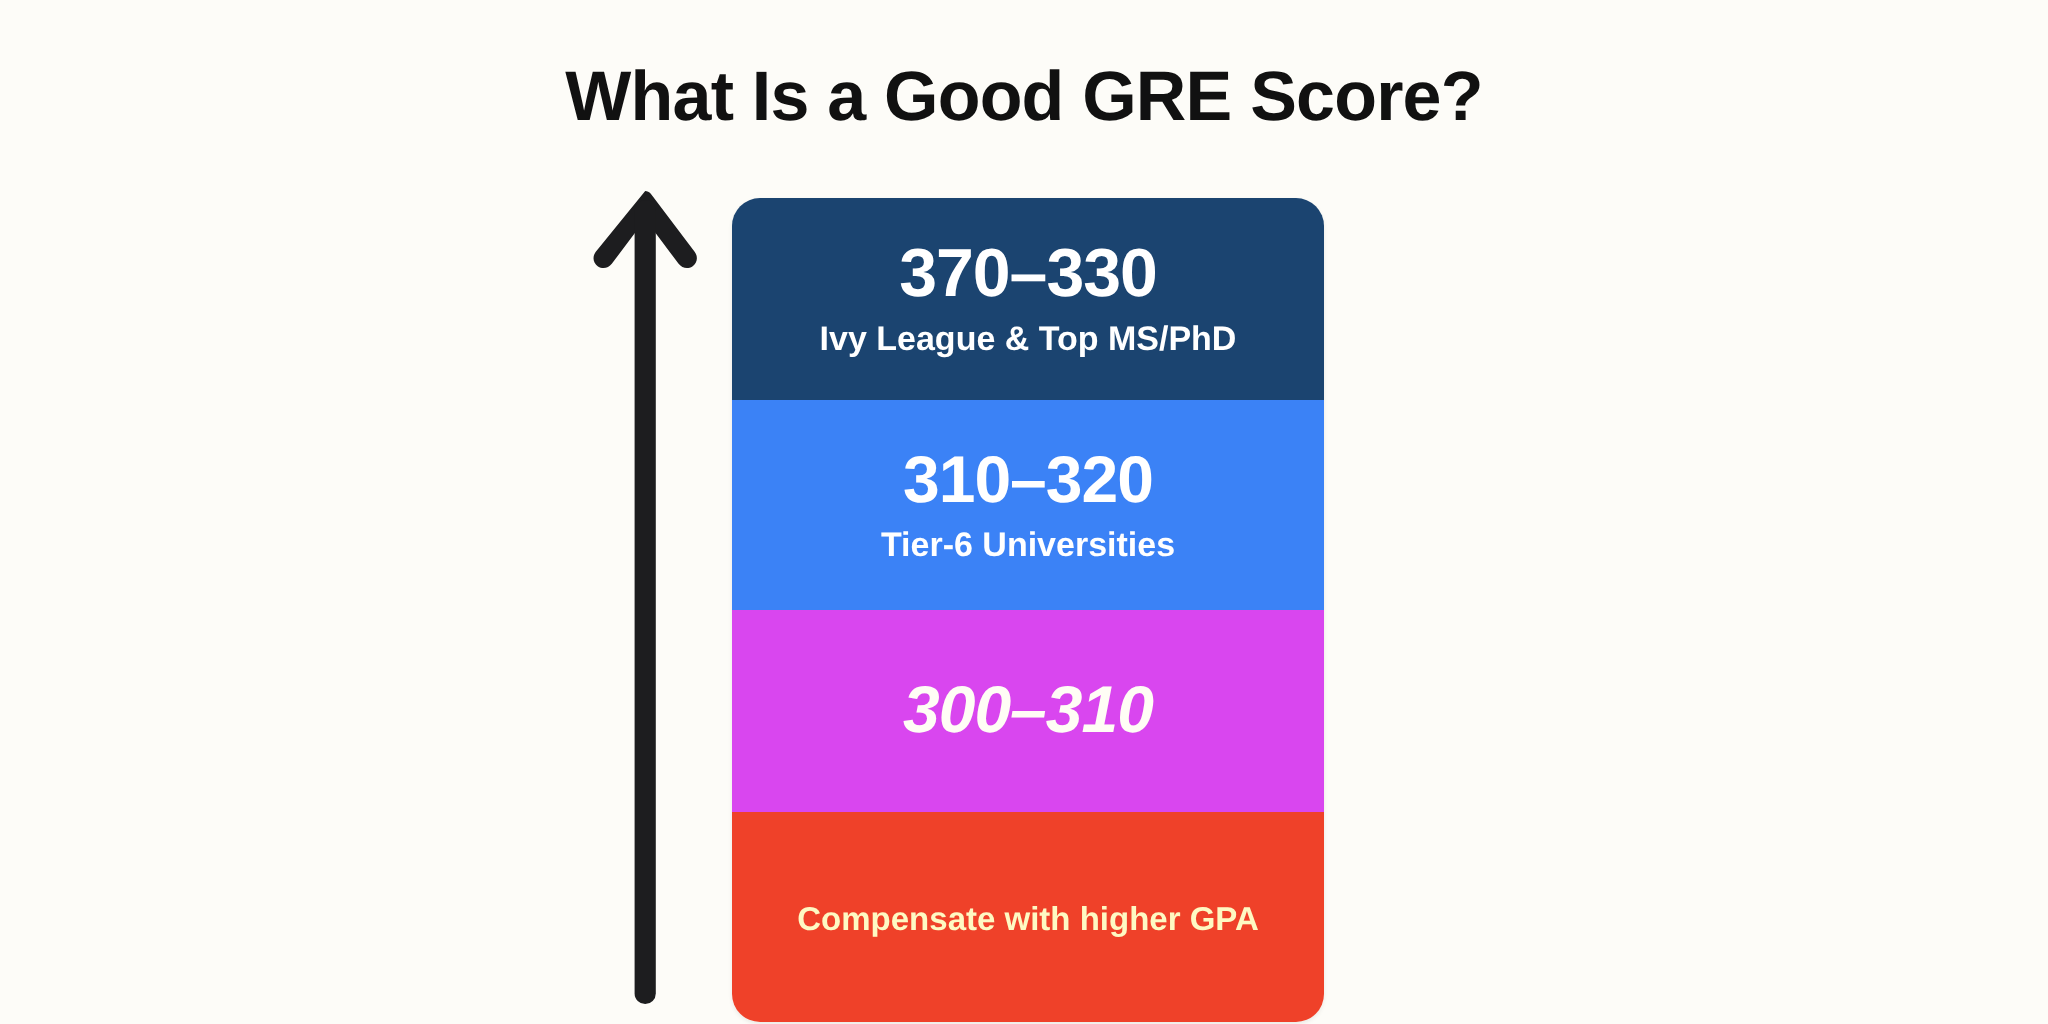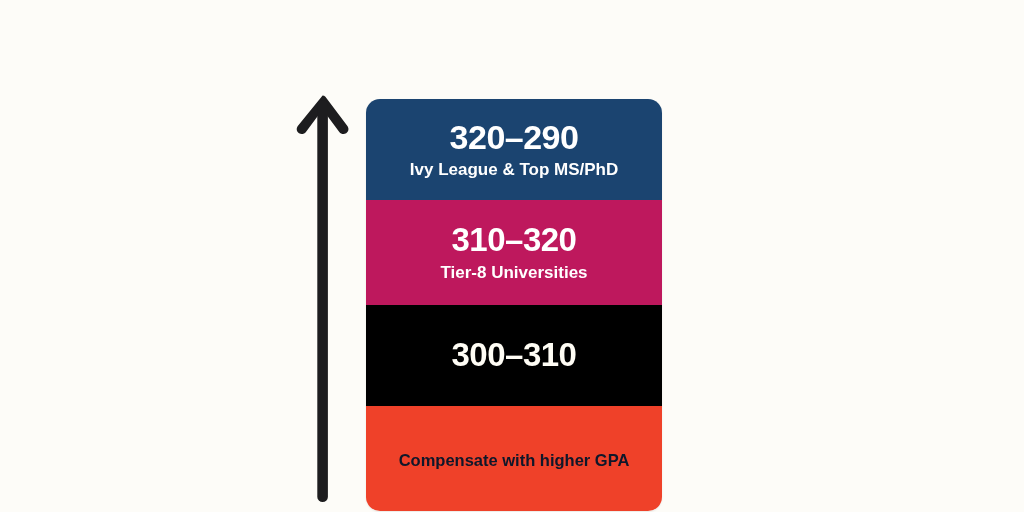--- a/index.html
+++ b/index.html
@@ -85,50 +85,51 @@
   .band-2 { height: 101px; }
   .band-3 { height: 105px; }
   .band-0 .band-score { font-size: 34px; }
   .band-3 .band-caption { margin-top: 3px; font-size: 16.5px; }
 </style>
 </head>
 <body>
 
 <div id="infographic">
 
+  <div class="title">What Is a Good GRE Score?</div>
 
   <div class="arrow">
     <svg width="54" height="418" viewBox="0 0 54 418" xmlns="http://www.w3.org/2000/svg">
       <g fill="#1d1d1f">
         <path d="M26.6 3.5 C27.6 3.5 28.6 3.95 29.4 4.85 L51.4 34.0 C53.2 36.5 52.6 39.6 50.2 41.2 C47.9 42.7 45.0 42.1 43.3 39.9 L26.6 17.6 L9.9 39.9 C8.2 42.1 5.3 42.7 3.0 41.2 C0.6 39.6 0.0 36.5 1.8 34.0 Z"></path>
         <rect x="21.3" y="8.0" width="10.6" height="402" rx="5.3"></rect>
       </g>
     </svg>
   </div>
 
   <div class="ladder">
 
     <div class="band band-0" style="background:#1b4470;">
-      <div class="band-score">320–290</div>
+      <div class="band-score">370–330</div>
       <div class="band-caption">
         <span class="band-caption-line">Ivy League &amp; Top MS/PhD</span>
       </div>
     </div>
 
-    <div class="band band-1" style="background:#be185d;">
+    <div class="band band-1" style="background:#3b82f6;">
       <div class="band-score">310–320</div>
       <div class="band-caption">
-        <span class="band-caption-line">Tier-8 Universities</span>
+        <span class="band-caption-line">Tier-6 Universities</span>
       </div>
     </div>
 
-    <div class="band band-2" style="background:#000000;">
+    <div class="band band-2" style="background:#d946ef;font-style:italic;">
       <div class="band-score" style="color:#fffdf5;">300–310</div>
     </div>
 
     <div class="band band-3" style="background:#ef4129;">
-      <div class="band-caption" style="color:#0f172a;">
+      <div class="band-caption" style="color:#fef9c3;">
         <span class="band-caption-line">Compensate with higher GPA</span>
       </div>
     </div>
 
   </div>
 </div>
 
 </body></html>

